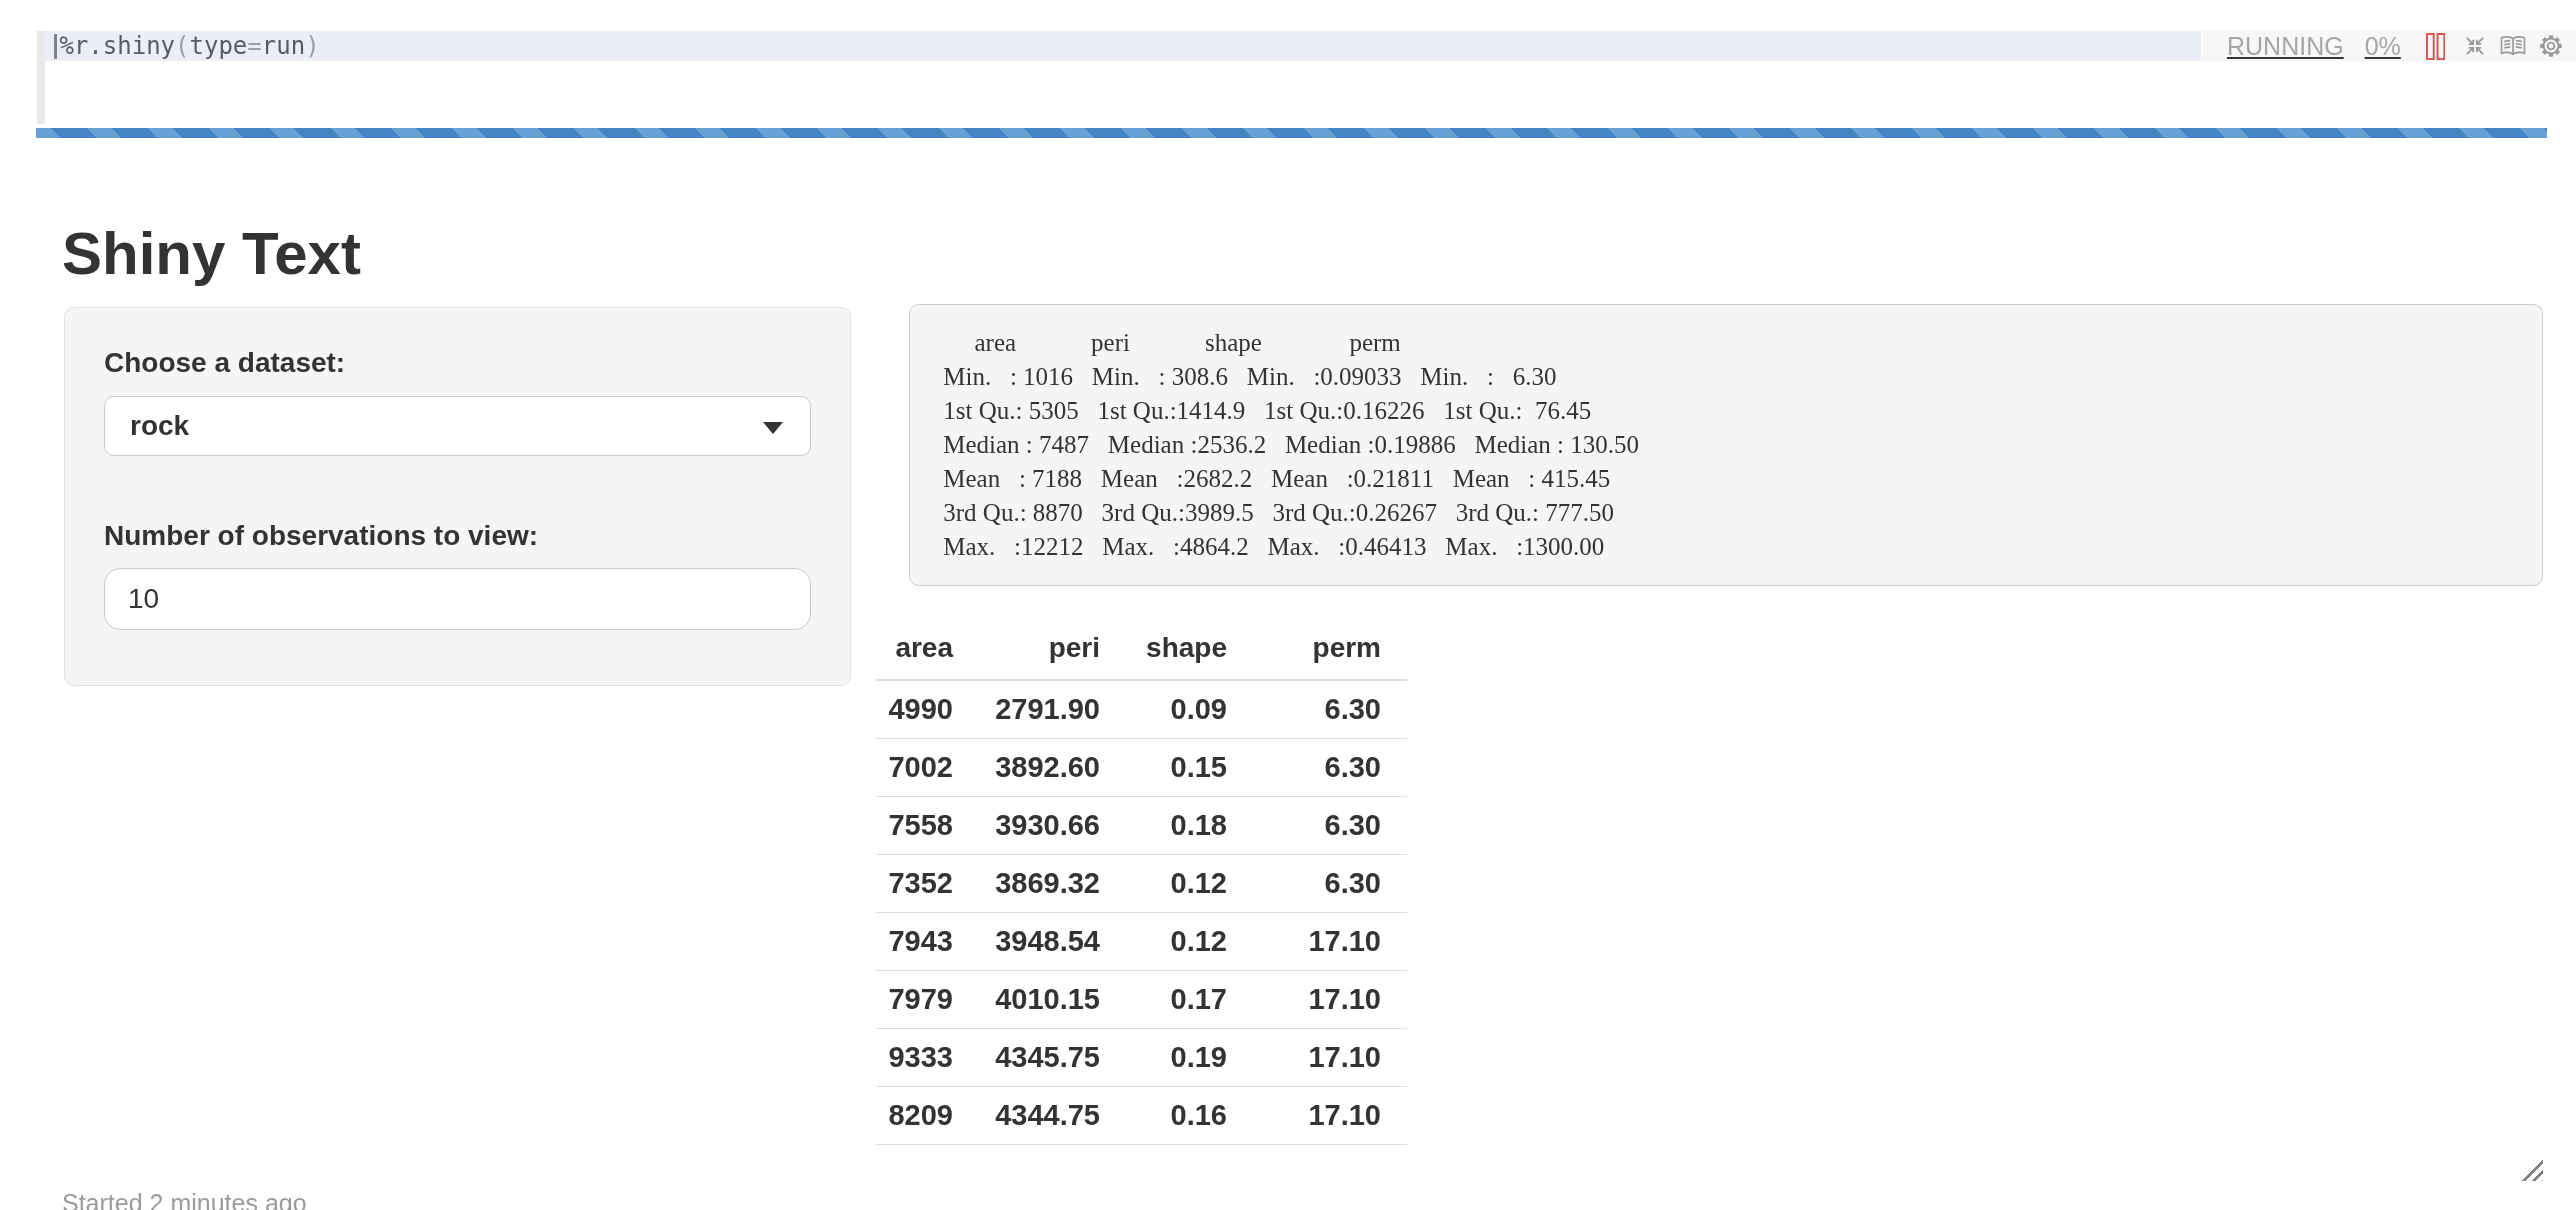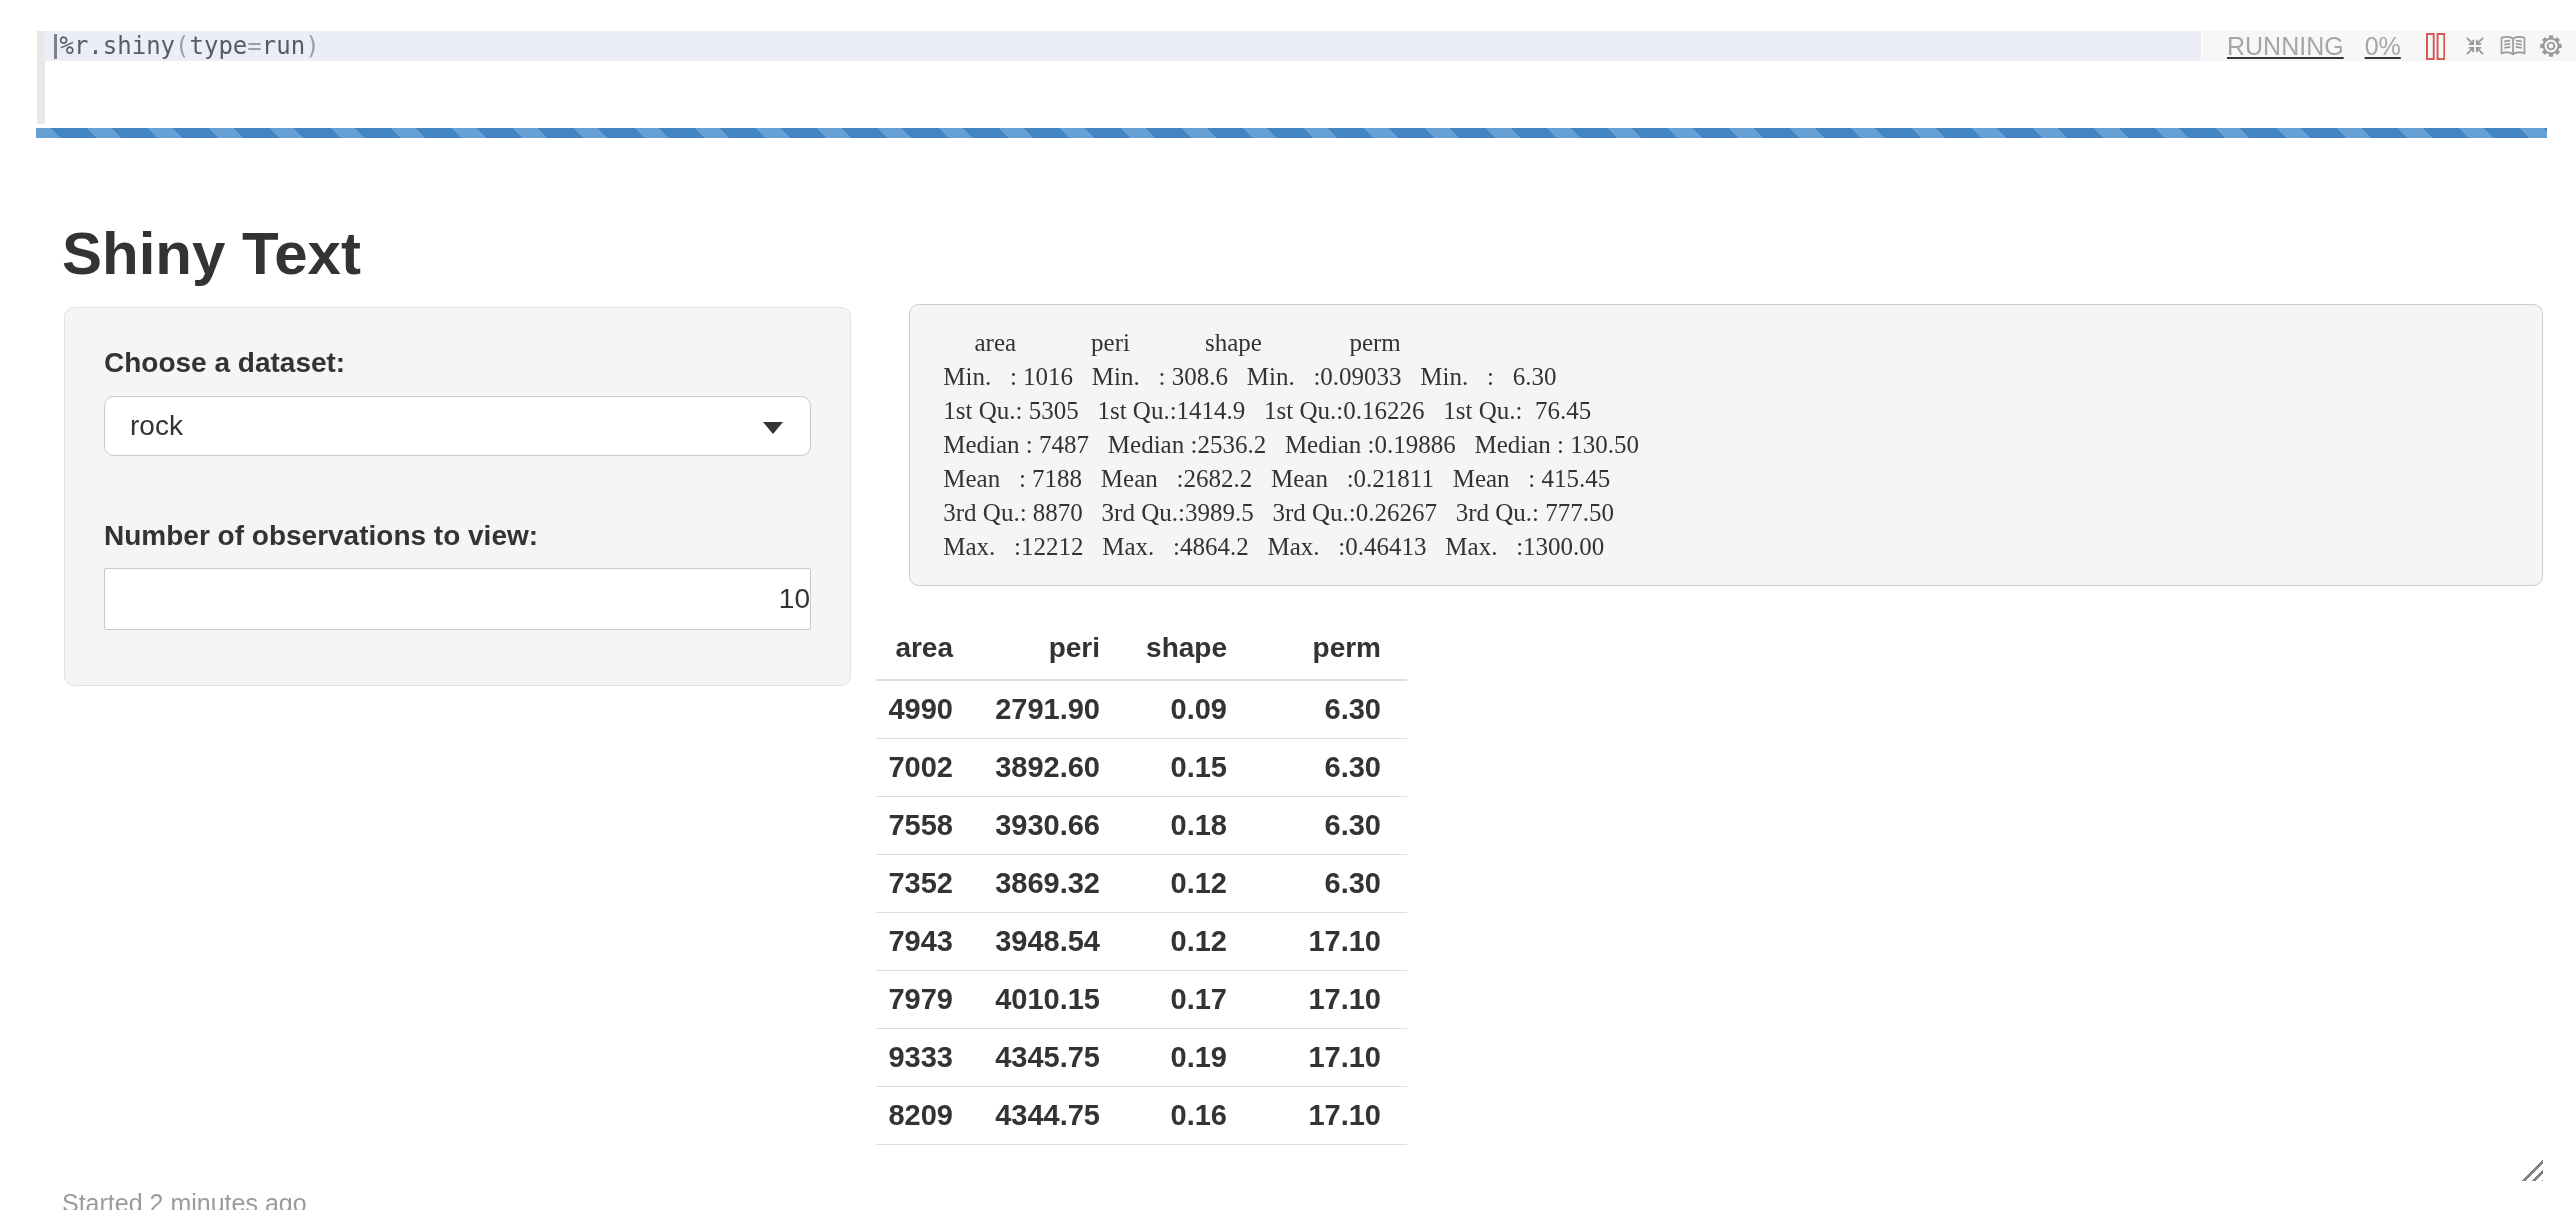--- a/index.html
+++ b/index.html
@@ -30,29 +30,29 @@
     background:repeating-linear-gradient(45deg,#67a0d4 0 17.4px,#4285c2 17.4px 43px);}
 
   
   .page-title{position:absolute;left:62px;top:219px;margin:0;font-size:60px;font-weight:bold;color:#333;}
 
   .well{position:absolute;left:64px;top:307px;width:787px;height:379px;box-sizing:border-box;
         background:#f5f5f5;border:1.9px solid #e3e3e3;border-radius:9.7px;padding:39px;}
   .ctl-label{display:block;font-size:28px;font-weight:bold;color:#333;}
   .select-box{position:relative;margin-top:17.4px;width:100%;height:60px;box-sizing:border-box;
               background:#fff;border:1.9px solid #c9c9c9;border-radius:9.7px;
-              display:flex;align-items:center;cursor:pointer;}
+              display:flex;align-items:center;cursor:pointer;font-weight:bold;}
   .select-value{margin-left:25px;font-size:28px;color:#333;}
   .select-caret{position:absolute;right:27px;top:50%;margin-top:-4.8px;width:0;height:0;
                 border-left:10.6px solid transparent;border-right:10.6px solid transparent;
                 border-top:12.6px solid #333;}
   .obs-label{margin-top:64px;}
   .num-input{display:block;margin-top:15.5px;width:100%;height:62px;box-sizing:border-box;
-             background:#fff;border:1.9px solid #c9c9c9;border-radius:2px;
-             padding:0 0 0 23px;font-family:"Liberation Sans",sans-serif;font-size:28px;color:#333;outline:none;text-align:right;}
+             background:#fff;border:1.9px solid #c9c9c9;border-radius:16px;
+             padding:0 0 0 23px;font-family:"Liberation Sans",sans-serif;font-size:28px;color:#333;outline:none;}
 
   
   .summary-pre{position:absolute;left:909px;top:304px;width:1634px;height:282px;box-sizing:border-box;
                margin:0;background:#f5f5f5;border:1.9px solid #cccccc;border-radius:9.7px;
                padding:21px 27px;overflow:hidden;white-space:pre;
                font-family:Liberation Serif, serif;font-size:25px;line-height:34px;color:#333;}
 
   
   .data-table{position:absolute;left:876px;top:624px;width:505px;border-collapse:collapse;table-layout:fixed;}
   .data-table th{font-size:28px;font-weight:bold;color:#333;text-align:right;

